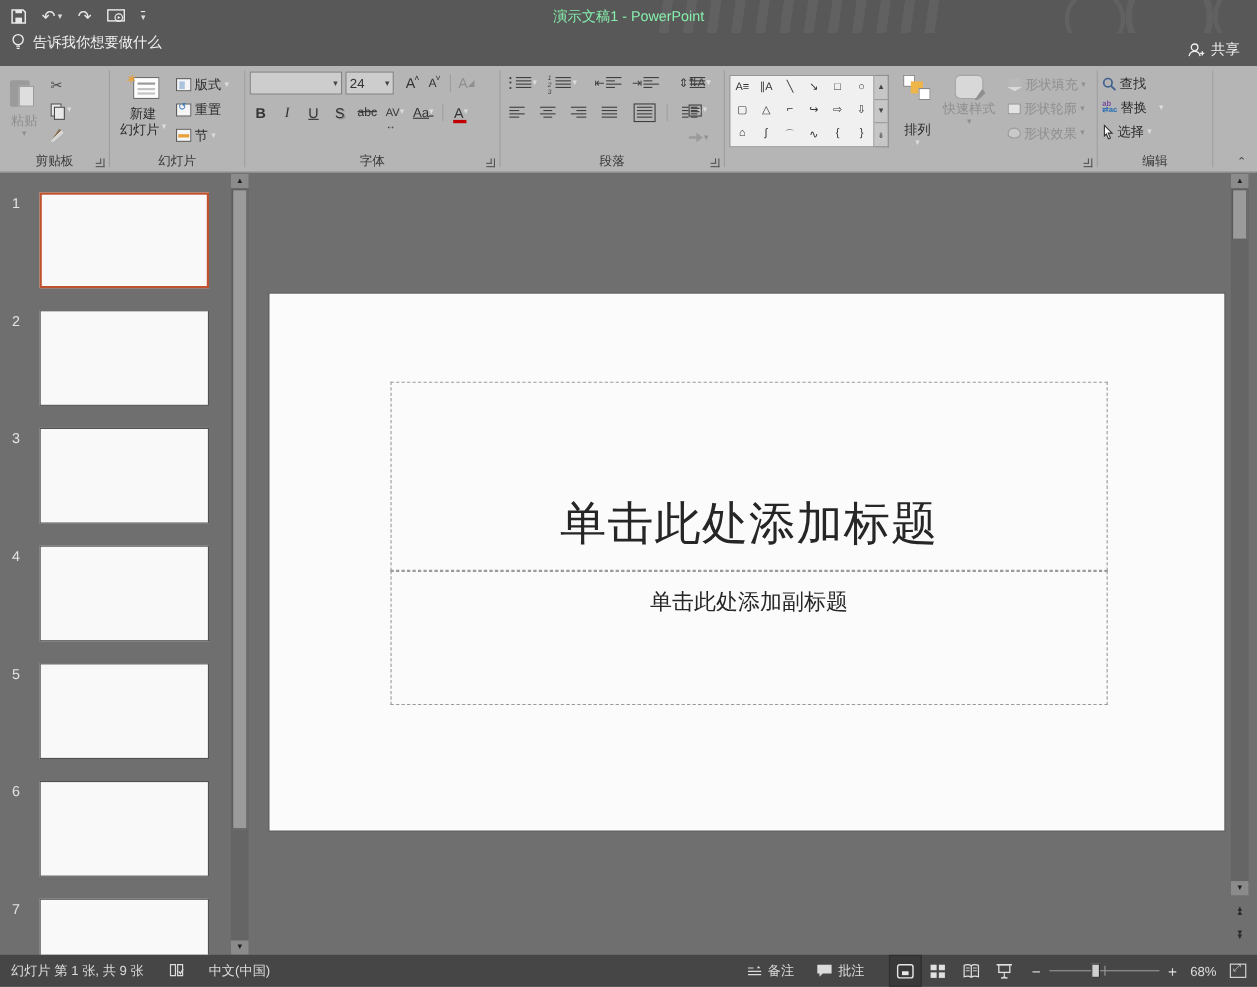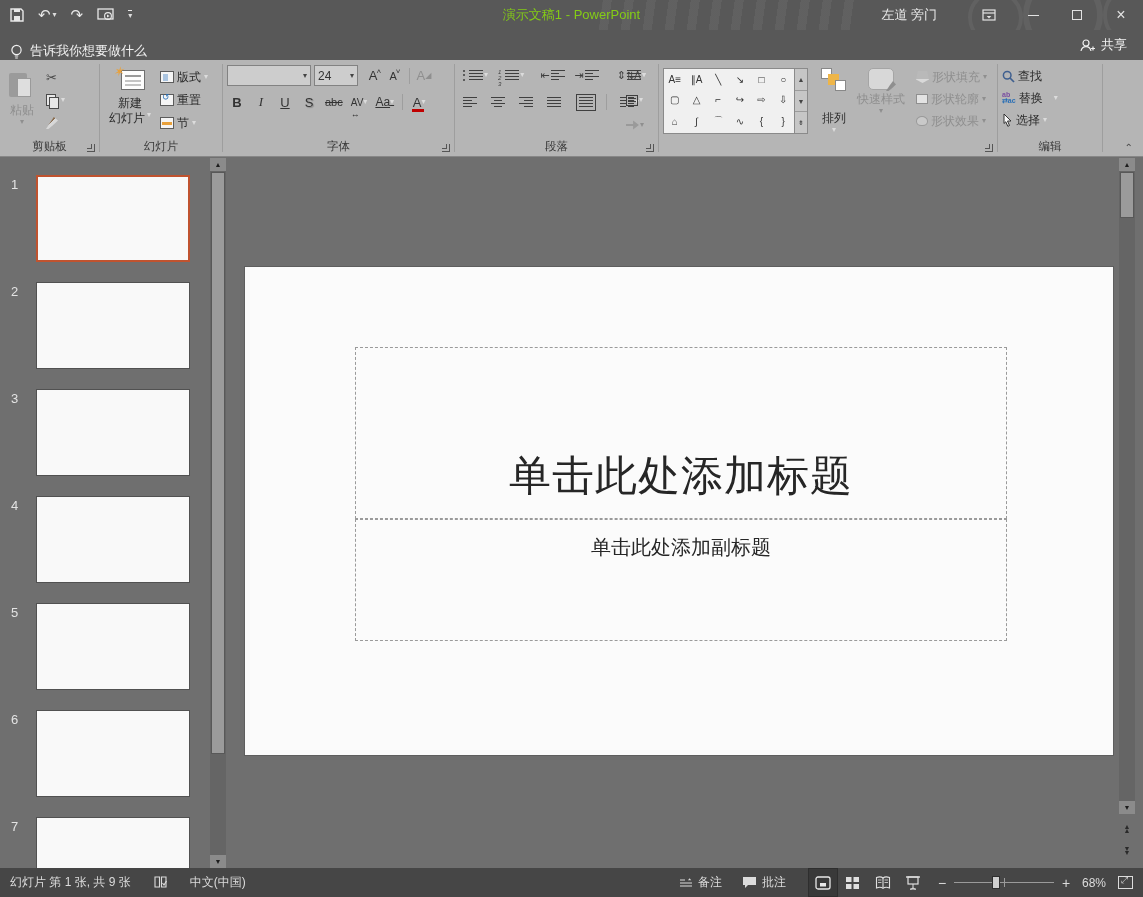--- a/index.html
+++ b/index.html
@@ -8,34 +8,34 @@
 
   
   .titlebar { position:absolute; top:0; left:0; right:0; height:30px; background:#585858; z-index:5; overflow:hidden; }
   .deco { position:absolute; border-radius:50%; border:6px solid rgba(255,255,255,.055); pointer-events:none; }
   .deco-bars { position:absolute; top:-10px; left:600px; width:260px; height:60px; pointer-events:none;
     background:repeating-linear-gradient(90deg, rgba(255,255,255,.05) 0 9px, transparent 9px 22px); transform:skewX(-8deg); }
   .qat { position:absolute; left:10px; top:0; height:30px; display:flex; align-items:center; gap:14px; z-index:2; }
   .qat-btn { display:flex; align-items:center; gap:2px; color:#e8e8e8; cursor:default; }
   .qat-btn svg { display:block; }
   .ddv { font-size:8px; color:#dcdcdc; line-height:1; }
-  .win-title { position:absolute; left:0; right:0; top:0; height:30px; display:flex; align-items:center; justify-content:center; color:#84cc16; font-size:13px; z-index:1; }
+  .win-title { position:absolute; left:0; right:0; top:0; height:30px; display:flex; align-items:center; justify-content:center; color:#86efac; font-size:13px; z-index:1; }
   .tb-right { position:absolute; right:0; top:0; height:30px; display:flex; align-items:center; z-index:2; }
   .user-name { color:#e8e8e8; font-size:13px; margin-right:30px; }
   .winbtn { width:44px; height:30px; display:flex; align-items:center; justify-content:center; color:#e3e3e3; }
   .ico-min { width:11px; height:1px; background:#e3e3e3; display:inline-block; }
   .ico-max { width:10px; height:10px; border:1px solid #e3e3e3; display:inline-block; }
   .ico-close { font-size:16px; line-height:1; }
 
   
   .tabrow { position:absolute; top:30px; left:0; right:0; height:30px; background:#585858; display:flex; align-items:stretch; z-index:4; overflow:hidden; }
   .tabs { display:flex; list-style:none; align-items:stretch; }
   .tabs li { padding:0 16px; display:flex; align-items:center; font-size:13px; color:#f0f0f0; cursor:default; white-space:nowrap; }
   .tabs li.active { background:#b5b5b5; color:#262626; }
-  .tellme { display:flex; align-items:flex-end; gap:7px; color:#f0f0f0; font-size:13px; padding-left:10px; }
+  .tellme { display:flex; align-items:flex-start; gap:7px; color:#f0f0f0; font-size:13px; padding-left:10px; }
   .share { position:absolute; right:16px; top:0; height:30px; display:flex; align-items:center; gap:6px; color:#f0f0f0; font-size:13px; }
 
   
   .ribbon { position:absolute; top:60px; left:0; right:0; height:97px; background:#b5b5b5; border-bottom:1px solid #878787; display:flex; z-index:3; }
   .rgroup { position:relative; height:100%; padding:5px 4px 17px 4px; display:flex; align-items:flex-start; }
   .vsep { width:1px; background:#9e9e9e; margin:4px 0; }
   .glabel { position:absolute; bottom:2px; left:0; right:0; text-align:center; font-size:11.5px; color:#383838; }
   .launcher { position:absolute; bottom:4px; right:4px; width:8px; height:8px; border-right:1px solid #555; border-bottom:1px solid #555; }
   .launcher::before { content:""; position:absolute; right:2px; bottom:2px; width:4px; height:4px; border-right:1px solid #555; border-bottom:1px solid #555; }
   .bigbtn { height:72px; display:flex; flex-direction:column; align-items:center; justify-content:flex-start; padding:3px 5px; font-size:12px; gap:2px; text-align:center; line-height:1.25; }
@@ -185,39 +185,20 @@
           <path d="M10 6.5l2.6 1.5-2.6 1.5z" fill="#e8e8e8"></path>
         </svg>
     </span>
     <span class="qat-btn">
         <span style="display:inline-block;border-top:1.5px solid #e8e8e8;padding-top:1px;" class="ddv">▾</span>
       </span>
   </div>
 
   <div class="win-title">演示文稿1  -  PowerPoint</div>
 
-  <div class="tb-right">
-    <span class="user-name">左道 旁门</span>
-    <span class="winbtn">
-      <svg width="14" height="12" viewBox="0 0 14 12">
-          <rect x="1" y="1" width="12" height="10" fill="none" stroke="#e3e3e3" stroke-width="1.2"></rect>
-          <path d="M1 4h12" stroke="#e3e3e3" stroke-width="1.2"></path>
-          <path d="M7 9.5l-2.3-2.5h4.6z" fill="#e3e3e3"></path>
-        </svg>
-    </span>
-    <span class="winbtn">
-        <i class="ico-min"></i>
-      </span>
-    <span class="winbtn">
-        <i class="ico-max"></i>
-      </span>
-    <span class="winbtn">
-        <span class="ico-close">×</span>
-      </span>
-  </div>
 </div>
 
 <div class="tabrow">
   <div class="tellme">
     <svg width="13" height="16" viewBox="0 0 13 16">
         <circle cx="6.5" cy="6" r="4.6" fill="none" stroke="#f0f0f0" stroke-width="1.2"></circle>
         <path d="M4.8 12h3.4M5.2 14h2.6" stroke="#f0f0f0" stroke-width="1.2"></path>
       </svg>
     <span>告诉我你想要做什么</span>
   </div>

